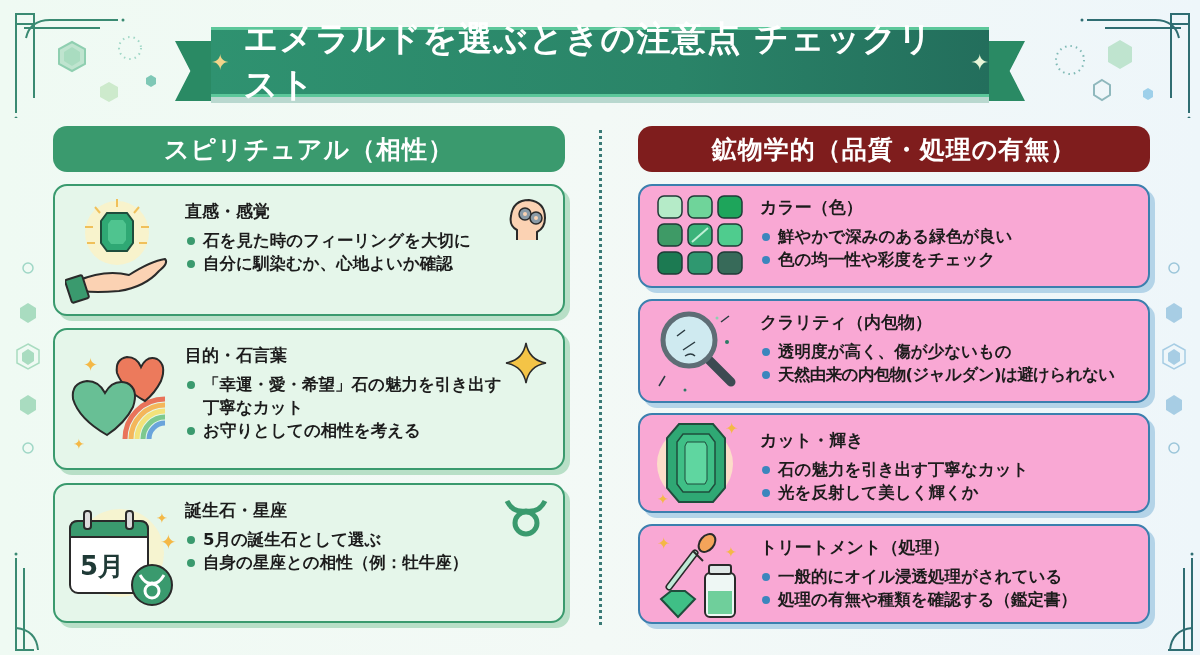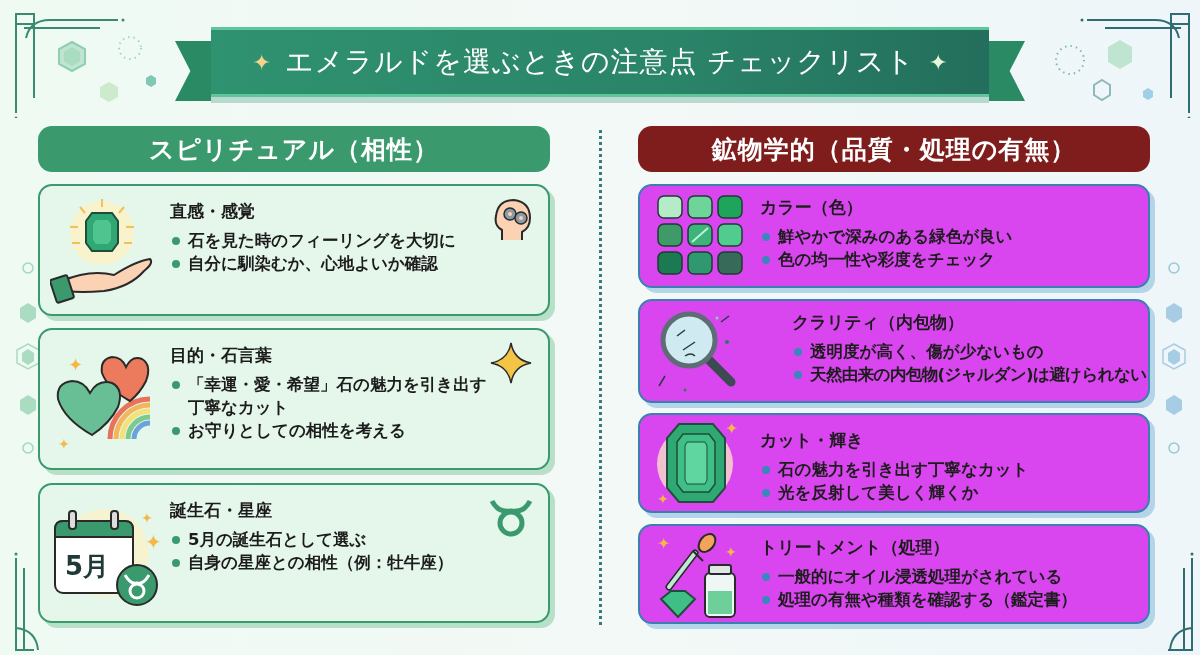--- a/index.html
+++ b/index.html
@@ -16,39 +16,39 @@
   .ribbon-tail { position: absolute; top: 14px; width: 70px; height: 60px; background: #2a8a64; }
   .ribbon-tail.left { left: 0; clip-path: polygon(0 0, 100% 0, 100% 100%, 0 100%, 22% 50%); }
   .ribbon-tail.right { right: 0; clip-path: polygon(0 0, 100% 0, 78% 50%, 100% 100%, 0 100%); background: #2a8a64; }
   .banner {
     position: absolute; left: 36px; right: 36px; top: 0; height: 70px;
     background: linear-gradient(90deg, #2f9270 0%, #2a8468 60%, #236e5c 100%);
     border-top: 3px solid #5cc79a; border-bottom: 3px solid #5cc79a;
     display: flex; align-items: center; justify-content: center; gap: 14px;
     box-shadow: 0 6px 0 #b9d8cf;
   }
-  .banner-title { color: #fff; font-size: 28px; font-weight: normal; letter-spacing: 1px; }
+  .banner-title { color: #fff; font-size: 34px; font-weight: bold; letter-spacing: 1px; }
   .spark { color: #e8f6d8; font-size: 22px; }
   .spark.gold { color: #f3d48a; }
   
   .col { position: absolute; top: 126px; width: 512px; }
-  .col.left { left: 38px; }
+  .col.left { left: 53px; }
   .col.right { left: 638px; }
   .col-header {
     height: 46px; border-radius: 14px; color: #fff; font-size: 25px; font-weight: bold;
     display: flex; align-items: center; justify-content: center; letter-spacing: 1px;
   }
   .left .col-header { background: #3a9a6e; }
   .right .col-header { background: #7f1d1d; }
   .card {
     position: absolute; left: 0; width: 512px; border-radius: 14px; border: 2.5px solid;
     display: flex; align-items: flex-start;
   }
   .left .card { background: #e5f6ea; border-color: #3a9a6e; box-shadow: 5px 5px 0 #b8dfc7; }
-  .right .card { background: #d946ef; border-color: #3b7fae; box-shadow: 5px 5px 0 #b4d4e8; }
+  .right .card { background: #f9a8d4; border-color: #3b7fae; box-shadow: 5px 5px 0 #b4d4e8; }
   .card-icon { width: 130px; height: 100%; flex-shrink: 0; display: flex; align-items: center; justify-content: center; }
   .right .card-icon { width: 120px; }
   .card-body { padding-top: 14px; flex: 1; }
   .card-title { font-size: 17px; font-weight: bold; margin-bottom: 6px; }
   .card-list { list-style: none; }
   .card-list li { font-size: 16.5px; font-weight: bold; line-height: 23px; position: relative; padding-left: 18px; }
   .card-list li::before { content: ""; position: absolute; left: 2px; top: 8px; width: 8px; height: 8px; border-radius: 50%; }
   .left .card-list li::before { background: #3a9a6e; }
   .right .card-list li::before { background: #3b86bd; }
   .corner-icon { position: absolute; right: 14px; top: 10px; }
@@ -262,21 +262,21 @@
         <line x1="54" y1="54" x2="76" y2="76" stroke="#3d4a52" stroke-width="9" stroke-linecap="round"></line>
         <circle cx="34" cy="34" r="26" fill="#cfeaf0" stroke="#5e6d75" stroke-width="5"></circle>
         <path d="M22 30 L30 24 M28 44 L40 36 M30 50 Q36 46 40 50" stroke="#2a3a40" stroke-width="1.5" fill="none"></path>
         <path d="M66 16 L74 10" stroke="#2a3a40" stroke-width="1.5"></path>
         <circle cx="72" cy="36" r="2" fill="#2d7a64"></circle>
           <circle cx="62" cy="12" r="1.5" fill="#8fcfb0"></circle>
         <path d="M4 80 L10 70" stroke="#2a3a40" stroke-width="1.5"></path>
           <circle cx="30" cy="84" r="1.5" fill="#2d7a64"></circle>
       </svg>
     </div>
-    <div class="card-body" style="padding-top:10px;margin-left:32px;">
+    <div class="card-body" style="padding-top:10px;">
       <h2 class="card-title">クラリティ（内包物）</h2>
       <ul class="card-list">
         <li>透明度が高く、傷が少ないもの</li>
         <li style="letter-spacing:-0.6px;">天然由来の内包物(ジャルダン)は避けられない</li>
       </ul>
     </div>
   </div>
 
   <div class="card" style="top:287px;height:100px;">
     <div class="card-icon">

